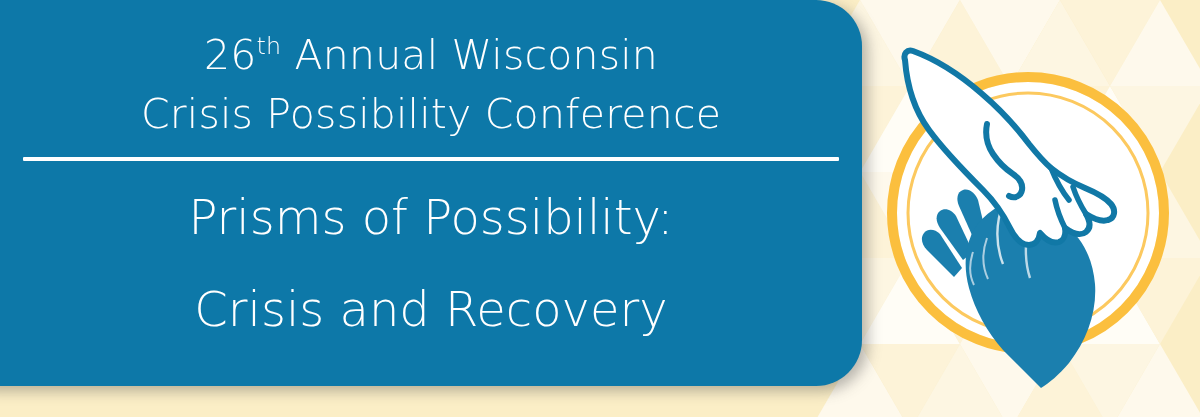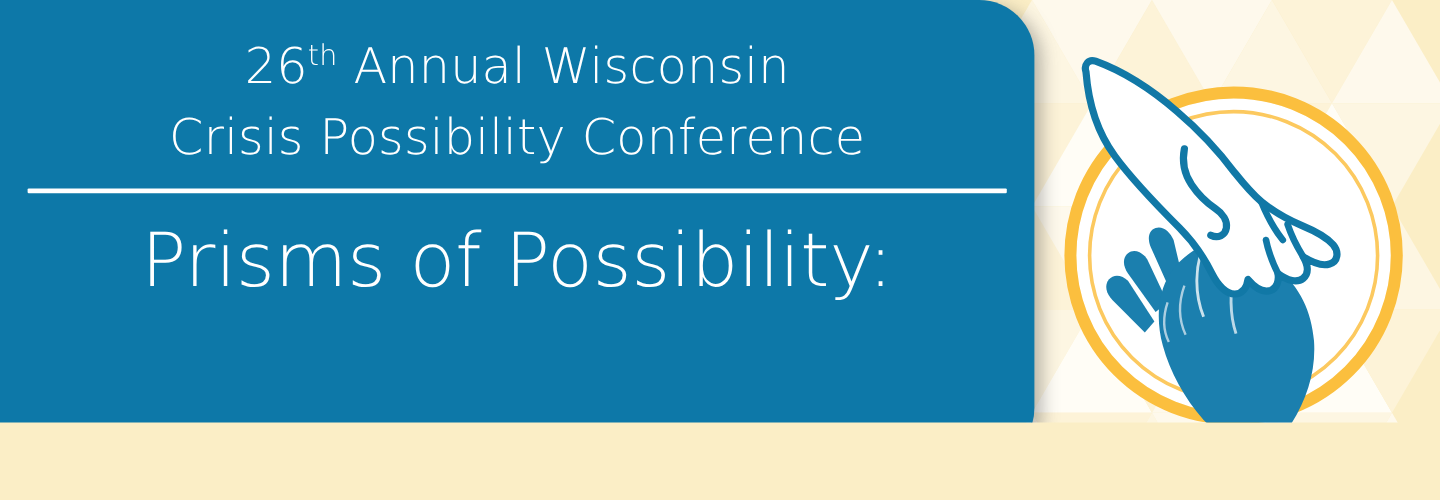--- a/index.html
+++ b/index.html
@@ -2,21 +2,21 @@
 <html><head>
 <meta charset="utf-8">
 <style>
   html,body{margin:0;padding:0;}
   body{
     width:1200px;height:417px;overflow:hidden;
     font-family:"DejaVu Sans","Liberation Sans",sans-serif;
     background:#fbeec6;
   }
   #banner{
-    position:relative;width:1200px;height:352px;overflow:hidden;
+    position:relative;width:1200px;height:417px;overflow:hidden;
     background:#fbeec6;
   }
 
   
   #pattern-bg{
     position:absolute;inset:0;
   }
   #pattern-bg svg{display:block;width:1200px;height:417px;}
 
   
@@ -57,21 +57,21 @@
     line-height:0;
   }
   #divider{
     width:816px;height:4px;background:#ffffff;
     margin-top:13px;margin-bottom:6px;border-radius:1px;
   }
   .title-line{
     color:#ffffff;
     font-family:"DejaVu Sans","Liberation Sans",sans-serif;
     font-weight:300;
-    font-size:62px;
+    font-size:48px;
     line-height:92px;
     letter-spacing:0px;
     text-align:right;
     white-space:nowrap;
   }
   #title-line-1{margin-top:4px;}
 </style>
 </head>
 <body>
 
@@ -185,16 +185,17 @@
   <div id="title-panel">
     <div id="panel-inner">
       <div id="eyebrow-line-1" class="eyebrow-line">
         <span>26</span><sup>th</sup><span> Annual Wisconsin</span>
       </div>
       <div id="eyebrow-line-2" class="eyebrow-line">Crisis Possibility Conference</div>
 
       <div id="divider"></div>
 
       <div id="title-line-1" class="title-line">Prisms of Possibility:</div>
+      <div id="title-line-2" class="title-line">Crisis and Recovery</div>
     </div>
   </div>
 
 </div>
 
 </body></html>

